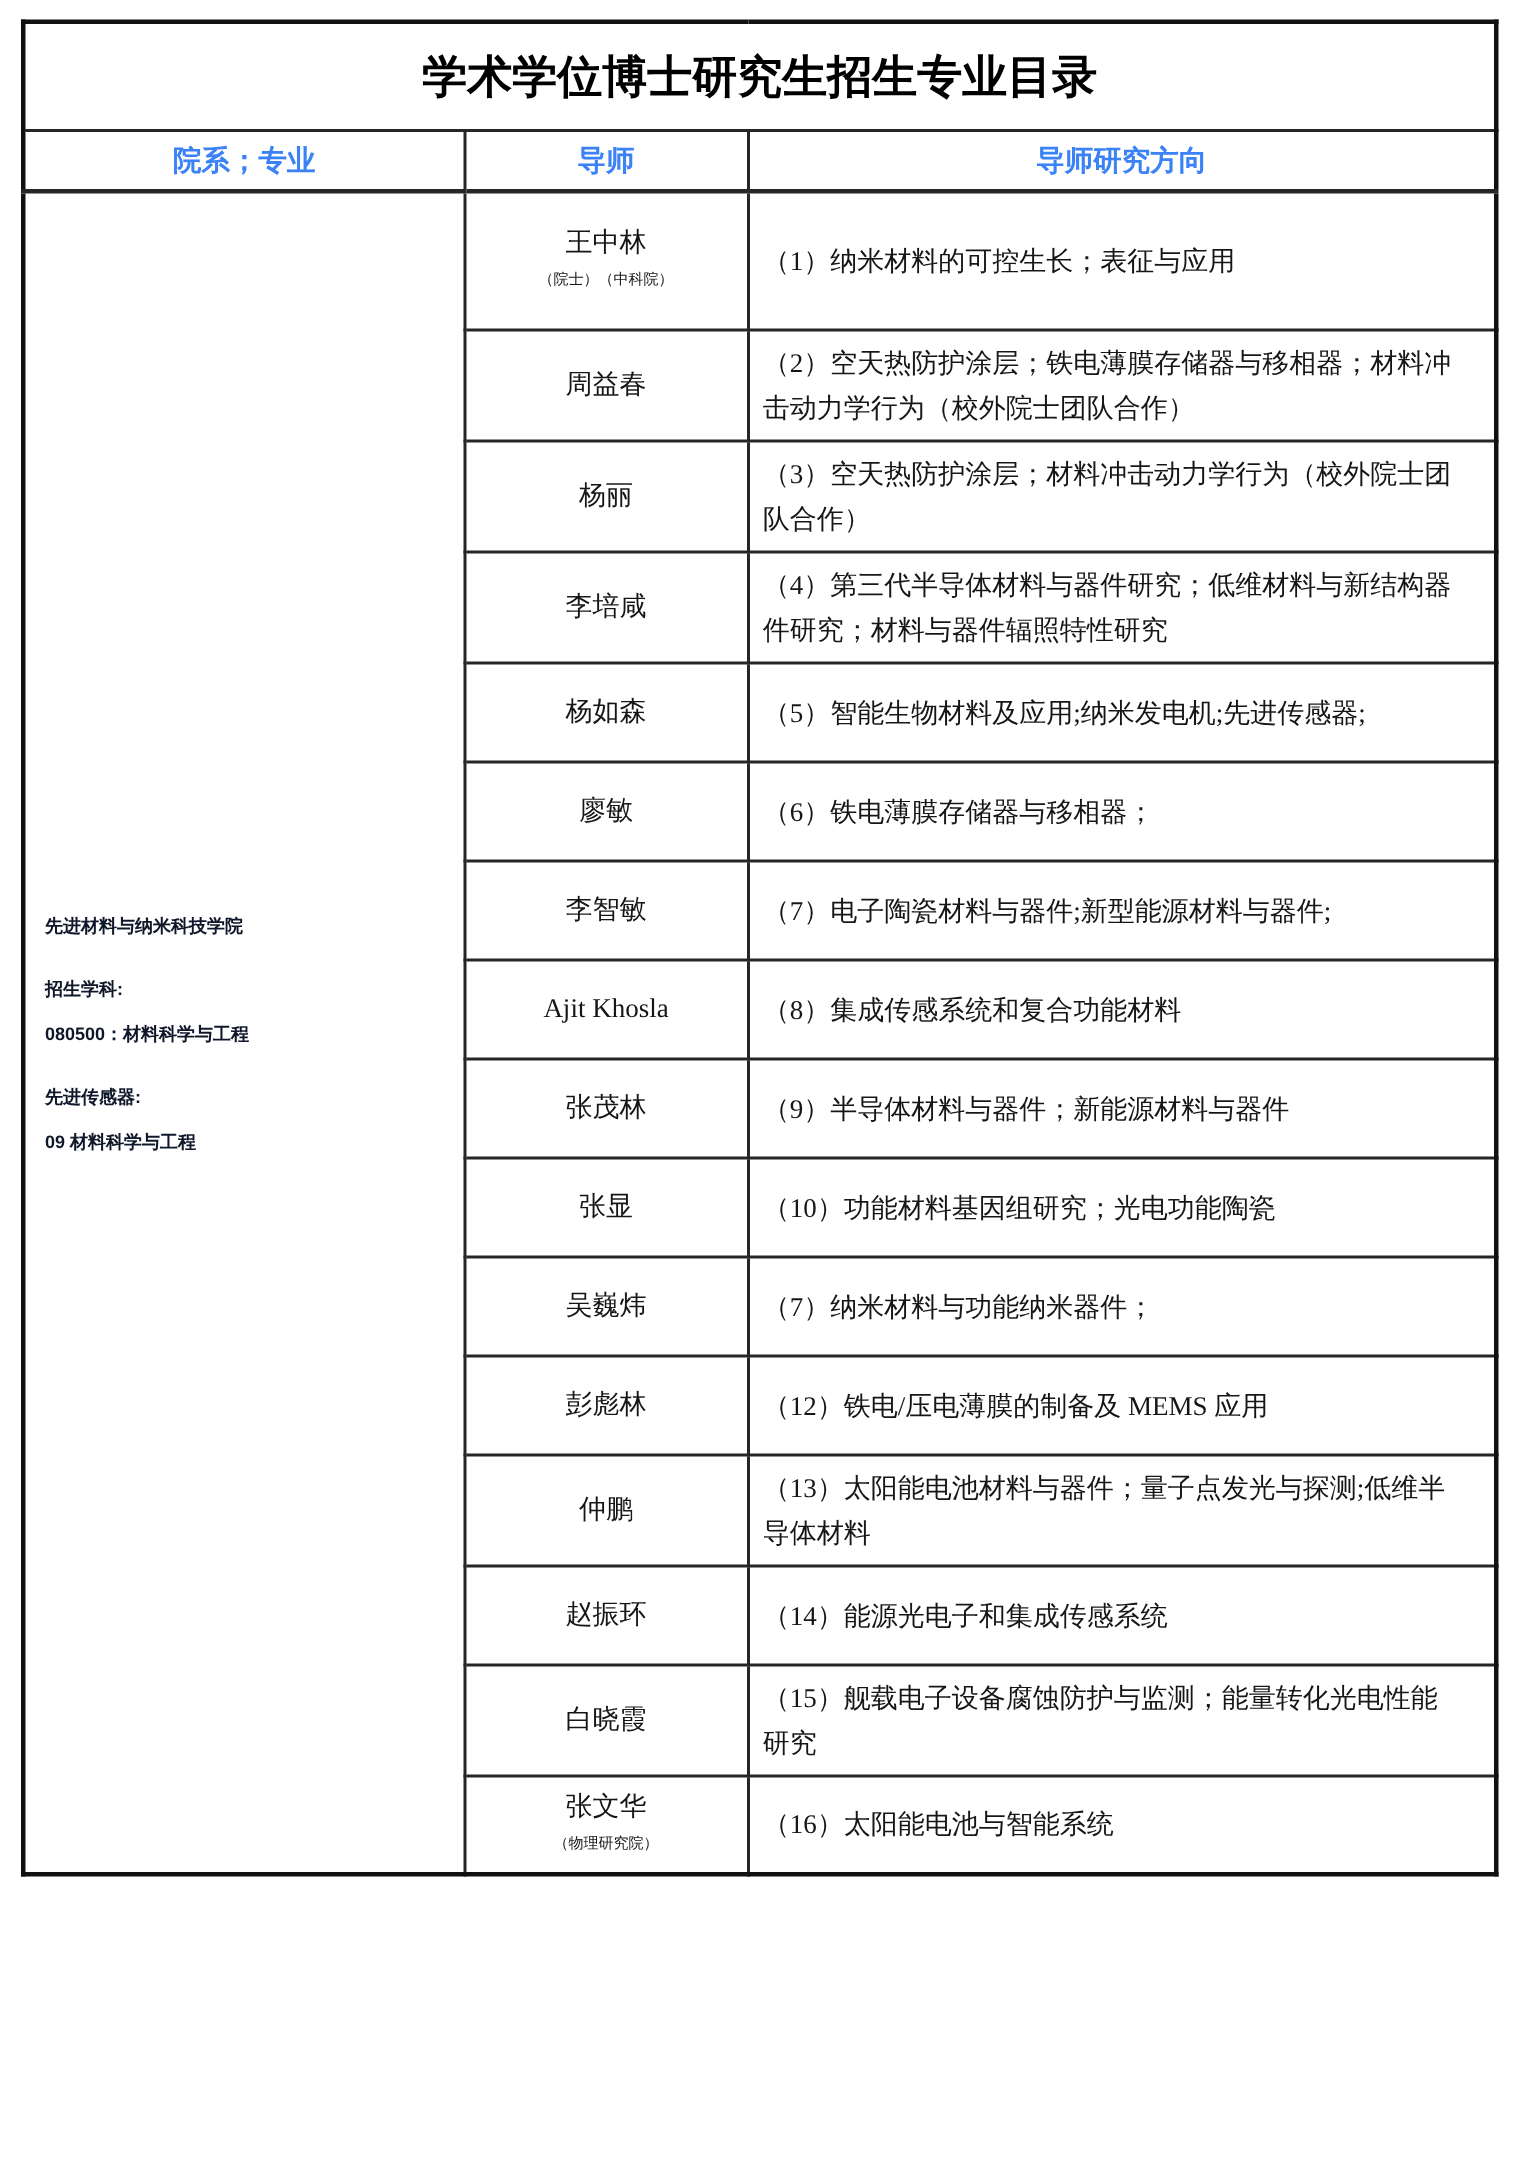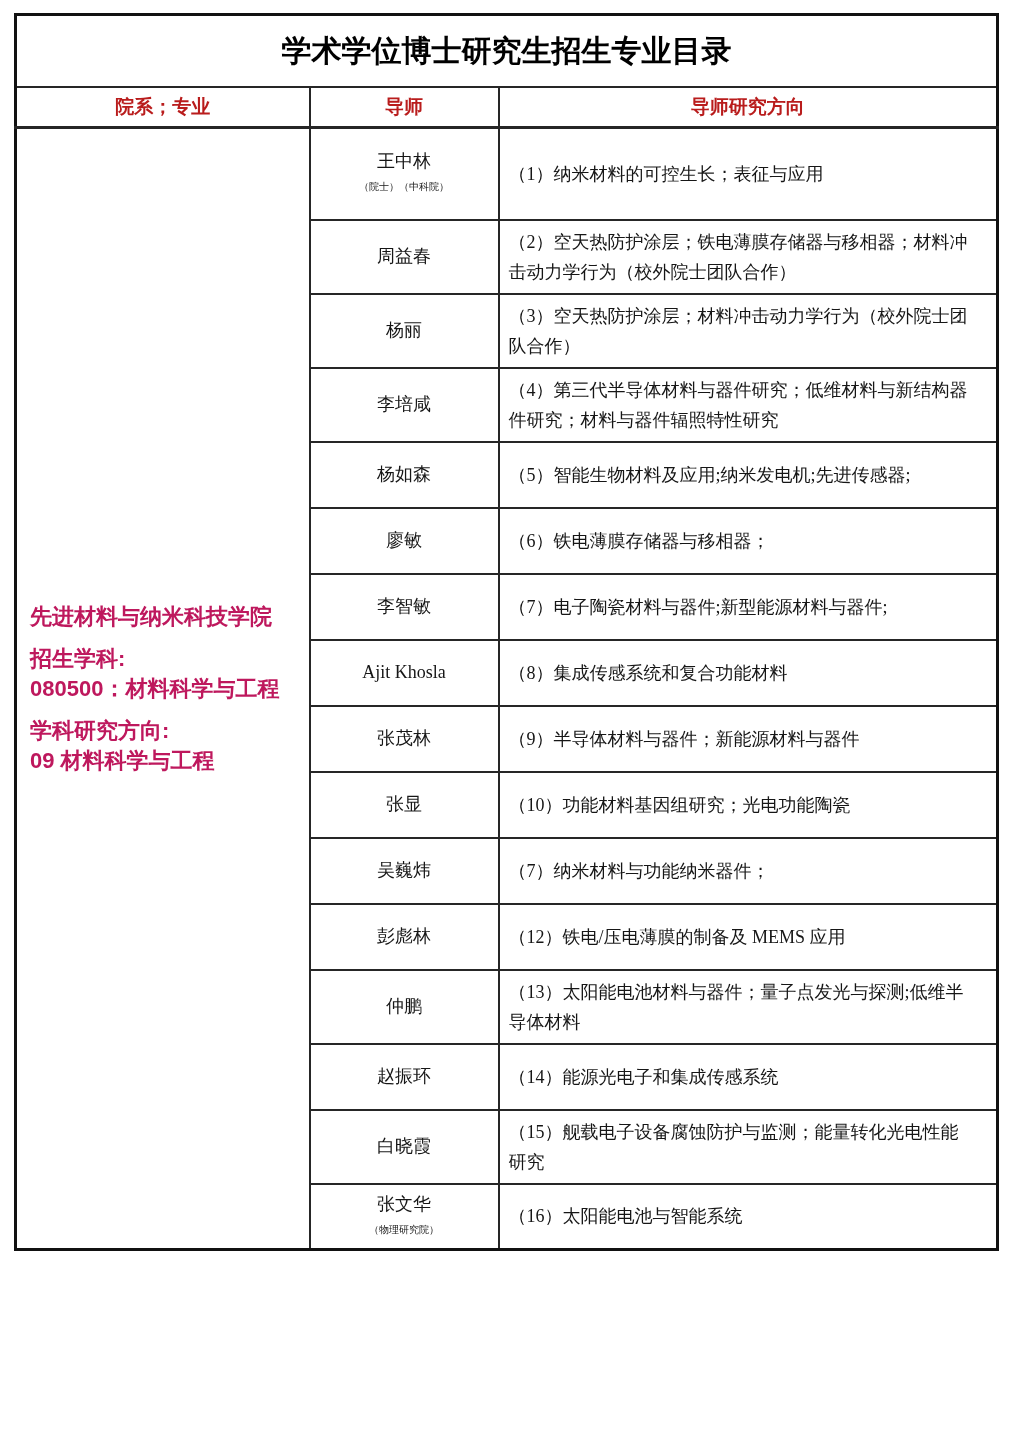--- a/index.html
+++ b/index.html
@@ -30,33 +30,33 @@
     font-weight:bold;font-size:30px;
     color:#000000;
   }
   
   tr.header-row td{
     height:38px;
     text-align:center;vertical-align:middle;
     font-family:"Liberation Sans",sans-serif;
     font-weight:bold;font-size:19px;
     border-bottom-width:3px;
-    color:#b91c1c;
+    color:#3b82f6;
   }
   
   tr.body-row{height:66px;}
   tr.body-row-tall{height:92px;}
   td.dept-cell{
     vertical-align:middle;
     text-align:left;
     padding:8px 8px 8px 13px;
     font-family:"Liberation Sans",sans-serif;
-    font-weight:bold;font-size:22px;
+    font-weight:bold;font-size:12px;
     line-height:30px;
-    color:#be185d;
+    color:#0f172a;
   }
   .dept-gap{margin-top:12px;}
   td.advisor-cell{
     text-align:center;vertical-align:middle;
     font-size:18px;line-height:27px;
     padding:2px 4px;
     margin-left:24px;
   }
   .advisor-note{font-size:10px;line-height:24px;}
   td.direction-cell{
@@ -83,21 +83,21 @@
       <td>院系；专业</td>
       <td>导师</td>
       <td>导师研究方向</td>
     </tr>
 
     <tr class="body-row-tall">
       <td class="dept-cell" rowspan="16">
         <div>先进材料与纳米科技学院</div>
         <div class="dept-gap">招生学科:</div>
         <div>080500：材料科学与工程</div>
-        <div class="dept-gap">学科研究方向:</div>
+        <div class="dept-gap">先进传感器:</div>
         <div>09 材料科学与工程</div>
       </td>
       <td class="advisor-cell">
         <div>王中林</div>
         <div class="advisor-note">（院士）（中科院）</div>
       </td>
       <td class="direction-cell"><span>（1）纳米材料的可控生长；表征与应用</span></td>
     </tr>
 
     <tr class="body-row">

